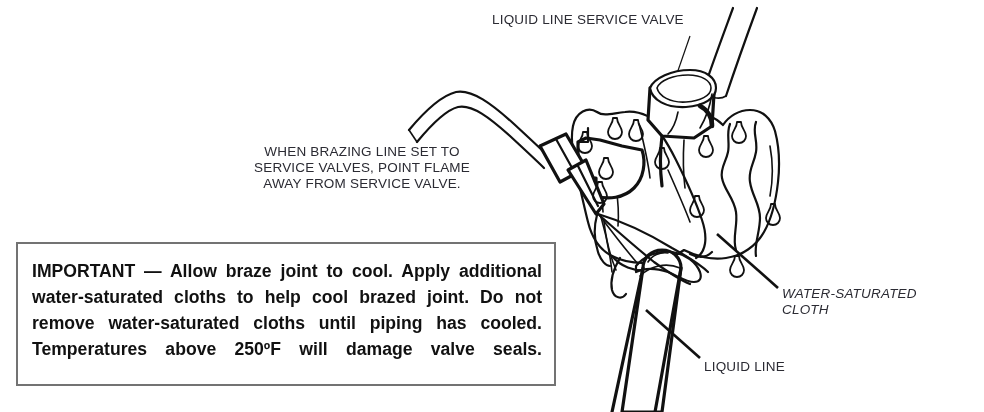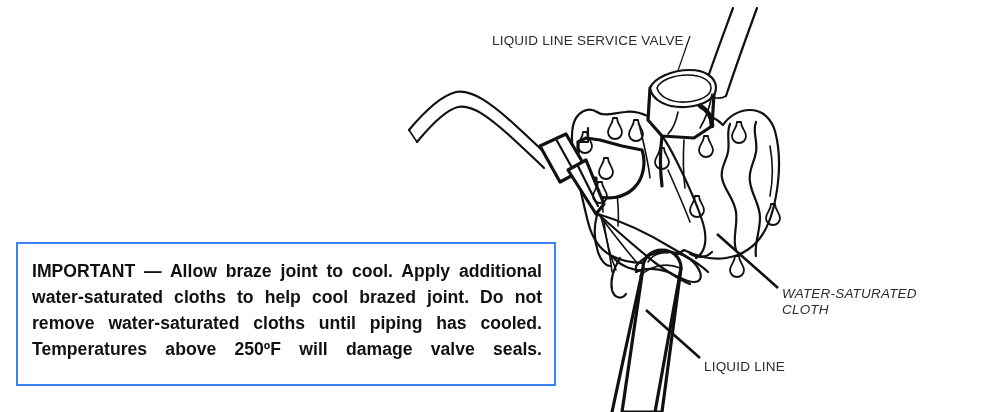--- a/index.html
+++ b/index.html
@@ -22,21 +22,21 @@
     position: absolute;
     color: #2b2b33;
     font-family: "Liberation Sans", sans-serif;
     font-size: 13.5px;
     line-height: 16px;
     letter-spacing: 0.2px;
     white-space: pre-line;
   }
   #label-liquid-line-service-valve {
     left: 492px;
-    top: 33px;
+    top: 12px;
     text-align: left;
   }
   #label-brazing-note {
     left: 246px;
     top: 144px;
     width: 232px;
     text-align: center;
   }
   #label-water-saturated-cloth {
     left: 782px;
@@ -50,21 +50,21 @@
     text-align: center;
   }
   
   #important-box {
     position: absolute;
     left: 16px;
     top: 242px;
     width: 540px;
     height: 144px;
     box-sizing: border-box;
-    border: 2px solid #3b82f6;
+    border: 2px solid #737373;
     background: #ffffff;
   }
   #important-text {
     position: absolute;
     left: 14px;
     top: 14px;
     width: 510px;
     margin: 0;
     color: #111111;
     font-family: "Liberation Sans", sans-serif;
@@ -272,20 +272,23 @@
       <path class="drop" d="M 704 136 C 704 142, 699 145, 699 150 C 699 154, 702 157, 706 157 C 710 157, 713 154, 713 150 C 713 145, 708 142, 708 136 Z"></path>
     </g>
 
     <path class="leader-bold" d="M 778 288 L 717 234"></path>
 
     <path class="leader-bold" d="M 700 358 L 646 310"></path>
   </svg>
 
   <div class="callout" id="label-liquid-line-service-valve">LIQUID LINE SERVICE VALVE</div>
 
+  <div class="callout" id="label-brazing-note">WHEN BRAZING LINE SET TO
+SERVICE VALVES, POINT FLAME
+AWAY FROM SERVICE VALVE.</div>
 
   <div class="callout" id="label-water-saturated-cloth">WATER-SATURATED
 CLOTH</div>
 
   <div class="callout" id="label-liquid-line">LIQUID LINE</div>
 
   <div id="important-box">
     <p id="important-text">IMPORTANT — Allow braze joint to cool. Apply additional water-saturated cloths to help cool brazed joint. Do not remove water-saturated cloths until piping has cooled. Temperatures above 250ºF will damage valve seals.</p>
   </div>
 

